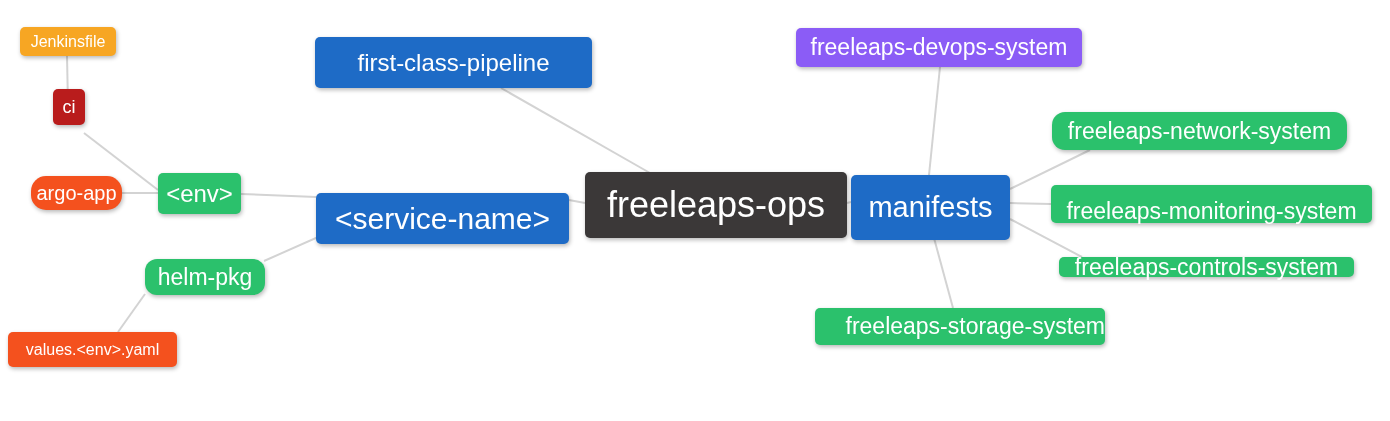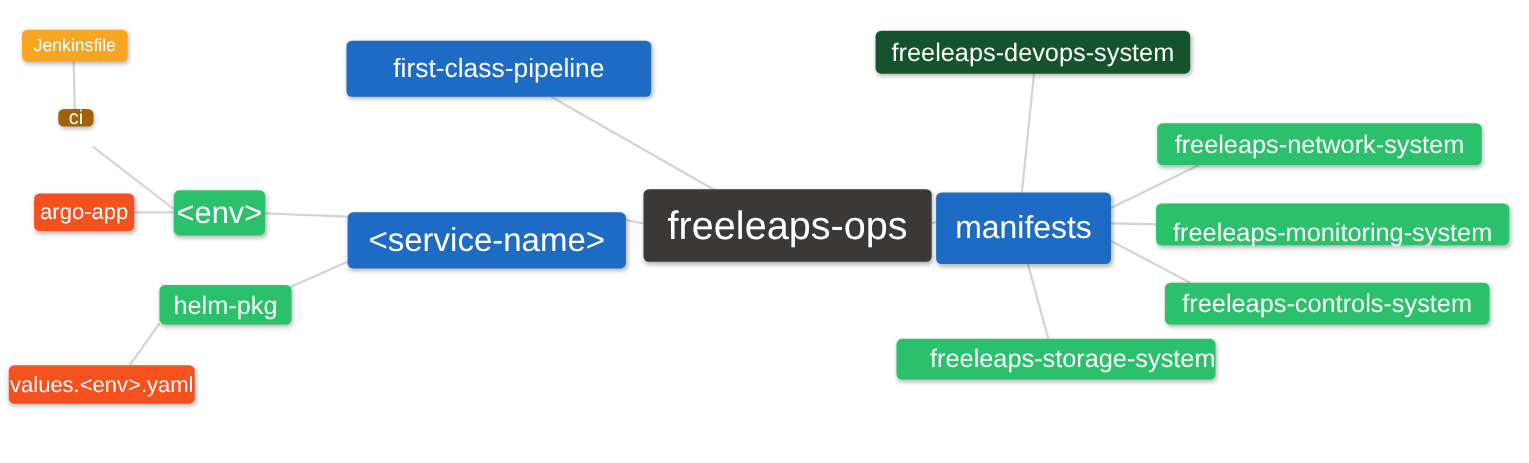--- a/index.html
+++ b/index.html
@@ -59,55 +59,55 @@
       <line x1="929" y1="175" x2="940" y2="67" stroke="#d3d3d3" stroke-width="2"></line>
       <line x1="1010" y1="189" x2="1090" y2="150" stroke="#d3d3d3" stroke-width="2"></line>
       <line x1="1010" y1="203" x2="1051" y2="204" stroke="#d3d3d3" stroke-width="2"></line>
       <line x1="1010" y1="219" x2="1082" y2="257" stroke="#d3d3d3" stroke-width="2"></line>
       <line x1="931" y1="227" x2="953" y2="308" stroke="#d3d3d3" stroke-width="2"></line>
     </svg>
 
 <div class="node" style="left: 20px; top: 27px; width: 96px; height: 29px; font-size: 16px; background: rgb(247, 166, 35);">
       <span>Jenkinsfile</span>
     </div>
-    <div class="node" style="left: 53px; top: 99px; width: 32px; height: 16px; font-size: 18px; background: #a16207;">
+    <div class="node" style="left: 53px; top: 89px; width: 32px; height: 36px; font-size: 18px; background: #b91c1c;">
       <span>ci</span>
     </div>
-    <div class="node" style="left: 31px; top: 176px; width: 91px; height: 34px; font-size: 20px; background: rgb(244, 81, 30);">
+    <div class="node" style="left: 31px; top: 176px; width: 91px; height: 34px; font-size: 20px; background: rgb(244, 81, 30); border-radius: 15px;">
       <span>argo-app</span>
     </div>
-    <div class="node" style="left: 158px; top: 173px; width: 83px; height: 41px; font-size: 28px; background: rgb(43, 193, 108);">
+    <div class="node" style="left: 158px; top: 173px; width: 83px; height: 41px; font-size: 24px; background: rgb(43, 193, 108);">
       <span>&lt;env&gt;</span>
     </div>
-    <div class="node" style="left: 145px; top: 259px; width: 120px; height: 36px; font-size: 23px; background: rgb(43, 193, 108);">
+    <div class="node" style="left: 145px; top: 259px; width: 120px; height: 36px; font-size: 23px; background: rgb(43, 193, 108); border-radius: 12px;">
       <span>helm-pkg</span>
     </div>
-    <div class="node" style="left: 8px; top: 332px; width: 169px; height: 35px; font-size: 20px; background: rgb(244, 81, 30);">
+    <div class="node" style="left: 8px; top: 332px; width: 169px; height: 35px; font-size: 16px; background: rgb(244, 81, 30);">
       <span>values.&lt;env&gt;.yaml</span>
     </div>
     <div class="node" style="left: 315px; top: 37px; width: 277px; height: 51px; font-size: 24px; background: rgb(30, 107, 198);">
       <span>first-class-pipeline</span>
     </div>
     <div class="node" style="left: 316px; top: 171px; width: 253px; height: 51px; font-size: 30px; background: rgb(30, 107, 198); margin-top: 22px;">
       <span>&lt;service-name&gt;</span>
     </div>
     <div class="node" style="left: 585px; top: 172px; width: 262px; height: 66px; font-size: 36px; background: rgb(59, 56, 56);">
       <span>freeleaps-ops</span>
     </div>
     <div class="node" style="left: 851px; top: 175px; width: 159px; height: 65px; font-size: 29px; background: rgb(30, 107, 198);">
       <span>manifests</span>
     </div>
-    <div class="node" style="left: 796px; top: 28px; width: 286px; height: 39px; font-size: 23px; background: #14532d;">
+    <div class="node" style="left: 796px; top: 28px; width: 286px; height: 39px; font-size: 23px; background: #8b5cf6;">
       <span>freeleaps-devops-system</span>
     </div>
-    <div class="node" style="left: 1052px; top: 112px; width: 295px; height: 38px; font-size: 23px; background: rgb(43, 193, 108);">
+    <div class="node" style="left: 1052px; top: 112px; width: 295px; height: 38px; font-size: 23px; background: rgb(43, 193, 108); border-radius: 13px;">
       <span>freeleaps-network-system</span>
     </div>
     <div class="node" style="left: 1051px; top: 185px; width: 321px; height: 38px; font-size: 23px; background: rgb(43, 193, 108); align-items: flex-end;">
       <span>freeleaps-monitoring-system</span>
     </div>
-    <div class="node" style="left: 1059px; top: 257px; width: 295px; height: 38px; font-size: 23px; background: rgb(43, 193, 108);">
+    <div class="node" style="left: 1059px; top: 257px; width: 295px; height: 20px; font-size: 23px; background: rgb(43, 193, 108);">
       <span>freeleaps-controls-system</span>
     </div>
     <div class="node" style="left: 815px; top: 308px; width: 290px; height: 37px; font-size: 23px; background: rgb(43, 193, 108); justify-content: flex-end;">
       <span>freeleaps-storage-system</span>
     </div>
   </div>
 
 </body></html>

